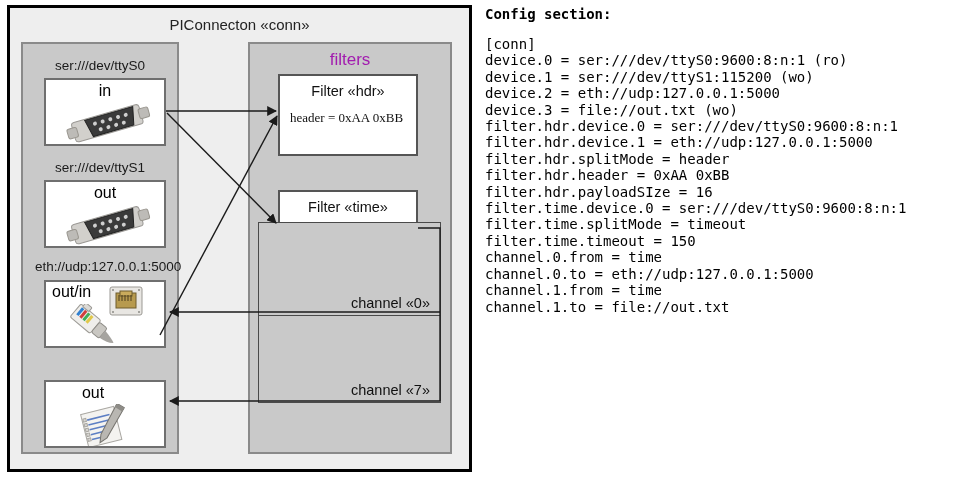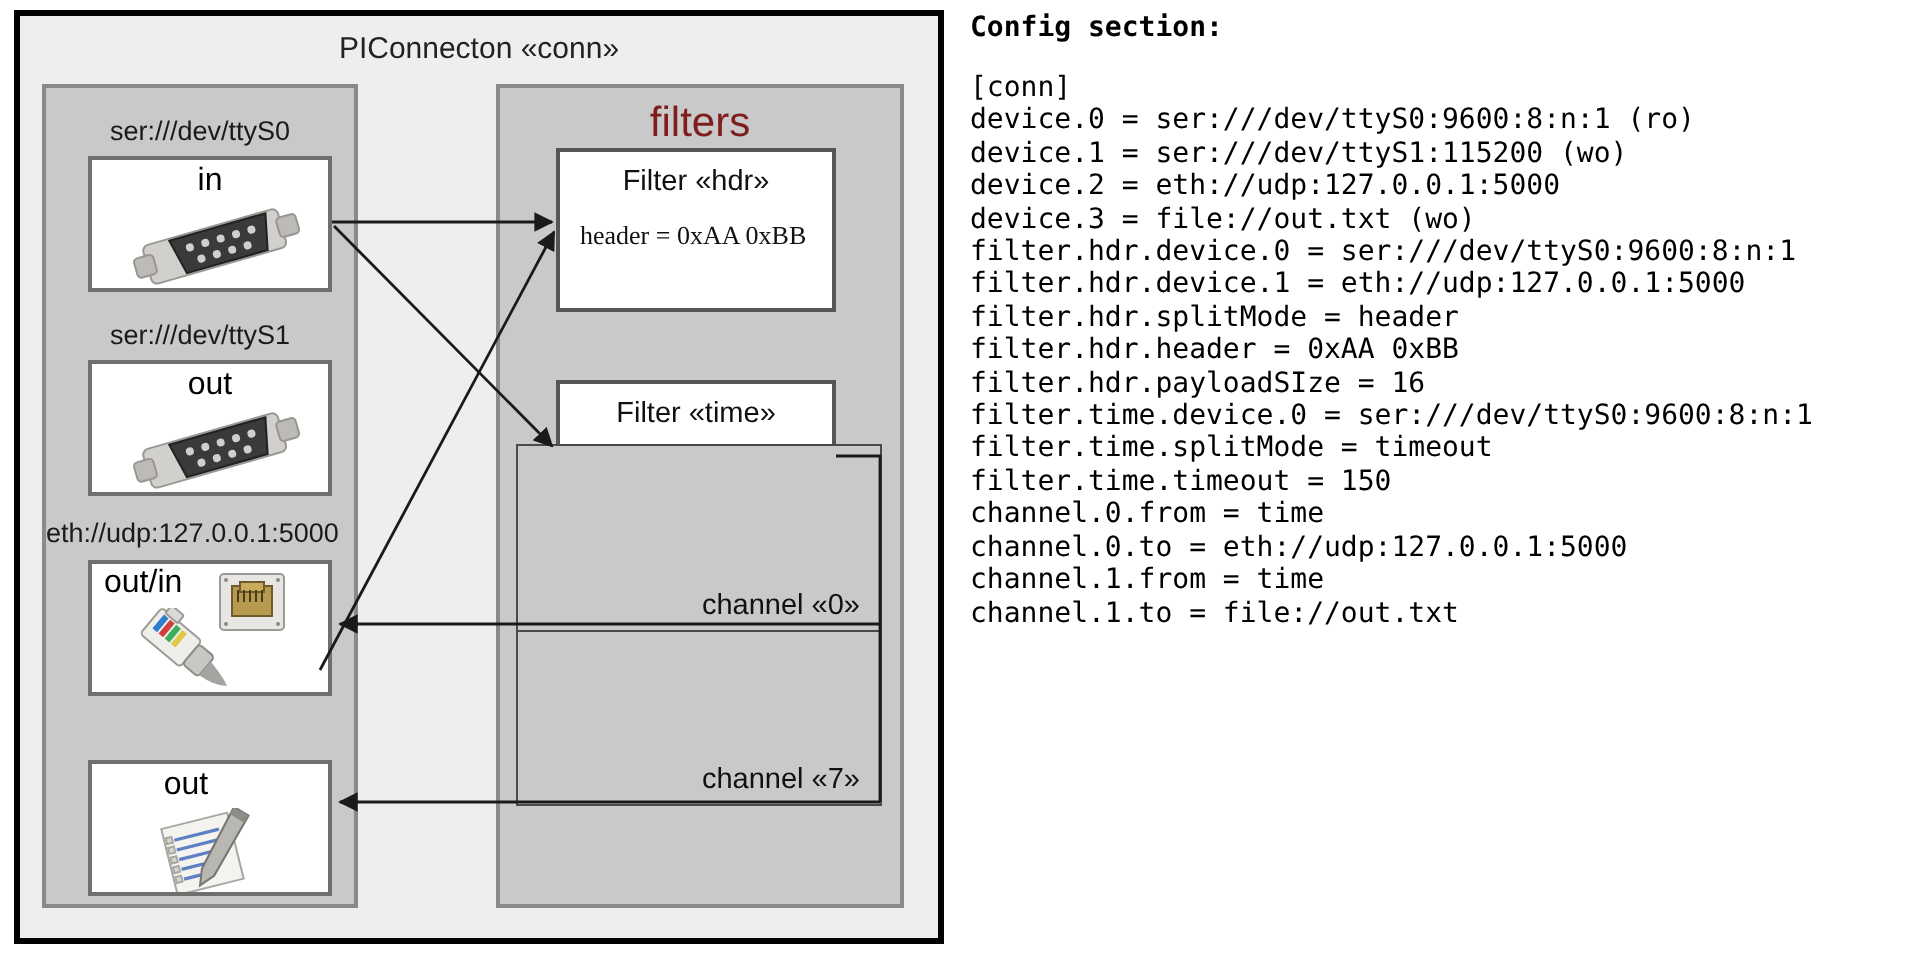--- a/index.html
+++ b/index.html
@@ -11,21 +11,21 @@
   #diagram{position:absolute;left:0;top:0;width:478px;height:484px;}
 
   .outer{position:absolute;left:7px;top:5px;width:465px;height:467px;
          background:#eeeeee;border:3px solid #000;box-sizing:border-box;}
   .outer-title{position:absolute;left:0;top:8px;width:100%;text-align:center;
                font-size:15px;color:#222;}
 
   .group{position:absolute;background:#c9c9c9;border:2px solid #8a8a8a;
          box-sizing:border-box;}
   .group-title{position:absolute;left:0;top:6px;width:100%;text-align:center;
-               font-size:21px;color:#7f1d1d;}
+               font-size:17px;color:#a21caf;}
 
   #grp-devices{left:21px;top:42px;width:158px;height:412px;}
   #grp-filters{left:248px;top:42px;width:204px;height:412px;}
 
   .dev{position:absolute;background:#ffffff;border:2px solid #6f6f6f;
        box-sizing:border-box;}
   .dev-caption{position:absolute;width:100%;text-align:center;font-size:13.5px;
                color:#1a1a1a;left:0;}
   .dev-label{position:absolute;font-size:16px;color:#000;}
 
@@ -113,21 +113,21 @@
               <circle cx="53" cy="27" r="2"></circle>
                 <circle cx="61" cy="27" r="2"></circle>
             </g>
             <rect x="4" y="18" width="10" height="10" rx="2" fill="#bdbbb7" stroke="#99968f"></rect>
             <rect x="78" y="18" width="10" height="10" rx="2" fill="#bdbbb7" stroke="#99968f"></rect>
           </g>
         </svg>
       </span>
     </div>
 
-    <div class="dev-caption" style="left:21px;top:259px;width:158px;text-align:left;padding-left:2px;box-sizing:border-box;">eth://udp:127.0.0.1:5000</div>
+    <div class="dev-caption" style="left:21px;top:259px;width:158px;text-align:left;padding-left:14px;box-sizing:border-box;">eth://udp:127.0.0.1:5000</div>
     <div class="dev" style="left:44px;top:280px;width:122px;height:68px;">
       <div class="dev-label" style="left:6px;top:1px;">out/in</div>
       <span class="dev-icon" style="left:62px;top:3px;">
         <svg width="36" height="32" viewBox="0 0 36 32">
           <rect x="2" y="2" width="32" height="28" rx="2" fill="#e8e6e2" stroke="#9b9994"></rect>
           <rect x="8" y="8" width="20" height="15" fill="#b79a4e" stroke="#6e5c2c"></rect>
           <rect x="12" y="6" width="12" height="5" fill="#c9ab5c" stroke="#6e5c2c"></rect>
           <g stroke="#4a3d1c">
               <line x1="11" y1="10" x2="11" y2="16"></line>
               <line x1="14" y1="10" x2="14" y2="16"></line>

